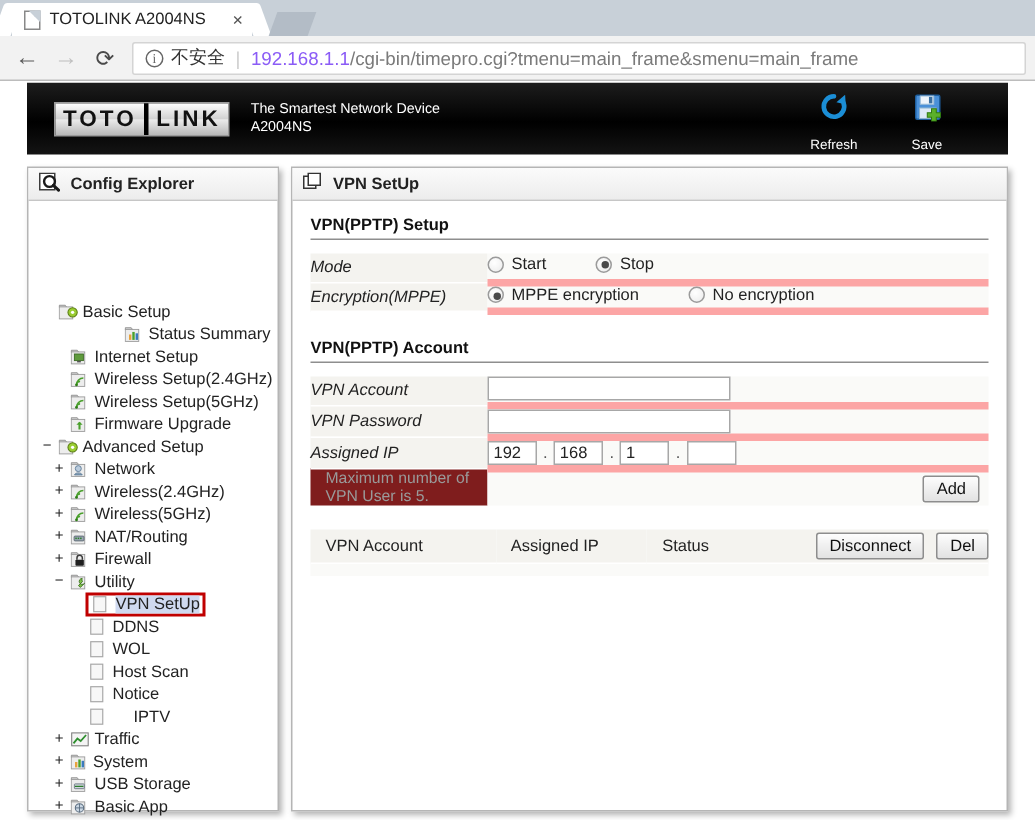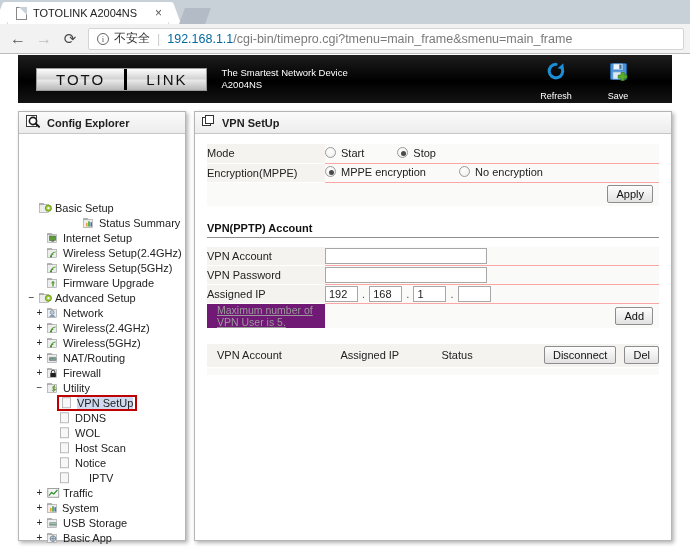--- a/index.html
+++ b/index.html
@@ -128,21 +128,21 @@
     color: #666;
     font-size: 9px;
     line-height: 10px;
     text-align: center;
     margin-right: 5px;
     flex: 0 0 auto;
     font-family: "Liberation Serif", serif;
   }
   .notsecure { color: #333; font-size: 12px; margin-right: 7px; white-space: nowrap;}
   .url-sep { color:#ccc; margin-right:7px; }
-  .url-host { color: #0369a1; white-space: nowrap; }
+  .url-host { color: #8b5cf6; white-space: nowrap; }
   .url-path { color: #7a7a7a; white-space: nowrap; }
 
   
   .page {
     position: absolute;
     top: 55px; left: 0;
     width: 690px; height: 492px;
     background: #fff;
     overflow: hidden;
   }
@@ -159,23 +159,23 @@
     margin-left: 18px;
     display: flex;
     border: 1px solid #9a9a9a;
     height: 23px;
     align-items: stretch;
   }
   .logo-part {
     background: linear-gradient(180deg,#fdfdfd 0%, #d2d2d2 48%, #eaeaea 52%, #b8b8b8 100%);
     color: #111;
     font-size: 15px;
-    font-weight: normal;
+    font-weight: bold;
     letter-spacing: 2px;
-    padding: 0 19px;
+    padding: 0 5px;
     display: flex; align-items: center;
     font-family: "Liberation Sans", sans-serif;
   }
   .logo-gap { width: 3px; background: #000; }
   .tagline {
     margin-left: 14px;
     color: #fff;
     font-size: 9.5px;
     line-height: 12px;
   }
@@ -272,38 +272,38 @@
     font-size: 11px;
   }
   table.form tr { height: 19px; }
   table.form td { padding: 0; vertical-align: middle; }
   td.lbl-cell {
     width: 118px;
     background: #f4f3ef;
     padding-left: 10px;
     color: #222;
     border-bottom: 1px solid #ffffff;
+    font-style: italic;
   }
   td.val-cell {
     background: #fafaf8;
     padding-left: 6px;
-    border-bottom: 1px solid #fca5a5;
+    border-bottom: 5px solid #fca5a5;
   }
   tr.btnrow td {
     background: #fafaf8;
     text-align: right;
     padding: 2px 6px 3px 0;
     height: 22px;
   }
   tr.noterow td.note {
-    background: #701a75;
+    background: #7f1d1d;
     color: #9a9a9a;
     font-size: 10.5px;
     padding-left: 10px;
-    text-decoration: underline;
   }
   tr.noterow td.noteb {
     background: #fafaf8;
     text-align: right;
     padding-right: 6px;
   }
 
   .radio-wrap { display: inline-flex; align-items: center; gap: 5px; margin-right: 8px; }
   .radio {
     width: 11px; height: 11px;
@@ -719,20 +719,21 @@
             <svg width="13" height="13" viewBox="0 0 13 13">
               <rect x="0.5" y="2.5" width="8" height="8" fill="#fff" stroke="#333"></rect>
               <rect x="3.5" y="0.5" width="8" height="8" fill="#fff" stroke="#333"></rect>
             </svg>
           </span>
           <span>VPN SetUp</span>
         </div>
 
         <div class="main-inner">
 
+          <div class="sect-title">VPN(PPTP) Setup</div>
 
           <table class="form">
             <tbody>
                 <tr>
               <td class="lbl-cell">Mode</td>
               <td class="val-cell">
                 <span class="radio-wrap">
                   <span class="radio"></span>
                   <span class="radio-lbl">Start</span>
                 </span>
@@ -746,25 +747,20 @@
               <td class="lbl-cell">Encryption(MPPE)</td>
               <td class="val-cell">
                 <span class="radio-wrap">
                   <span class="radio on"></span>
                   <span class="radio-lbl">MPPE encryption</span>
                 </span>
                 <span class="radio-wrap gap-l">
                   <span class="radio"></span>
                   <span class="radio-lbl">No encryption</span>
                 </span>
-              </td>
-            </tr>
-            <tr class="btnrow">
-              <td colspan="2">
-                <button class="btn">Apply</button>
               </td>
             </tr>
           </tbody>
             </table>
 
           <div class="sect-title sp">VPN(PPTP) Account</div>
 
           <table class="form">
             <tbody>
                 <tr>

